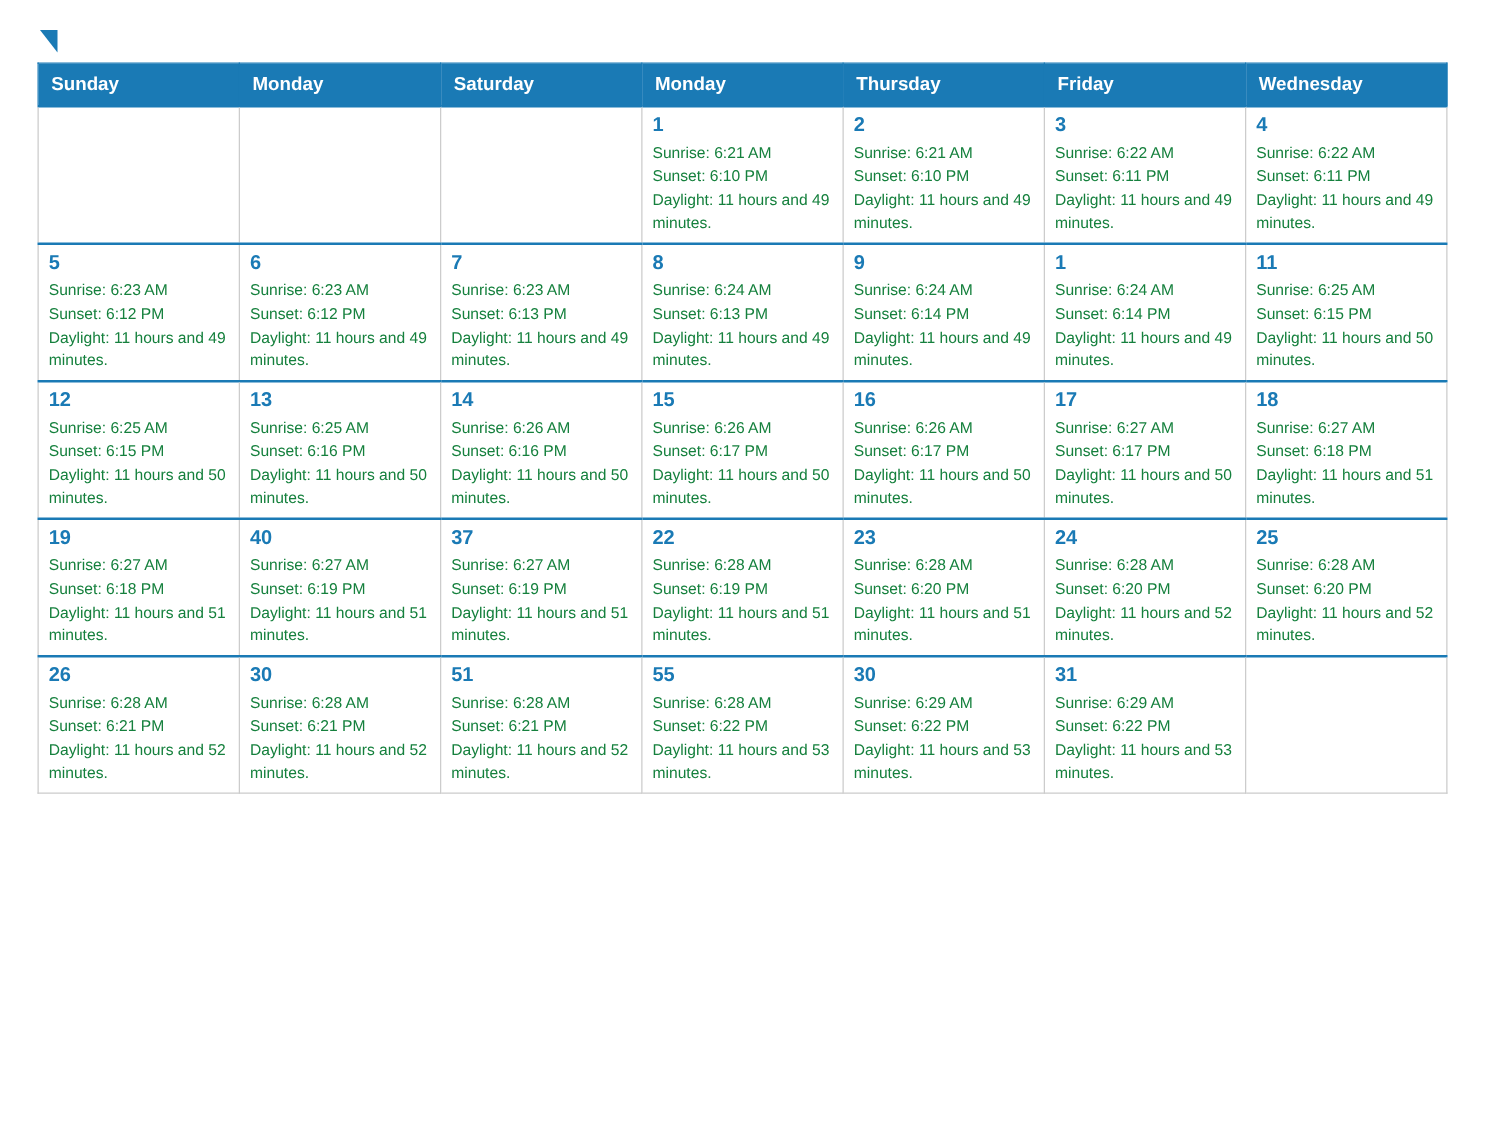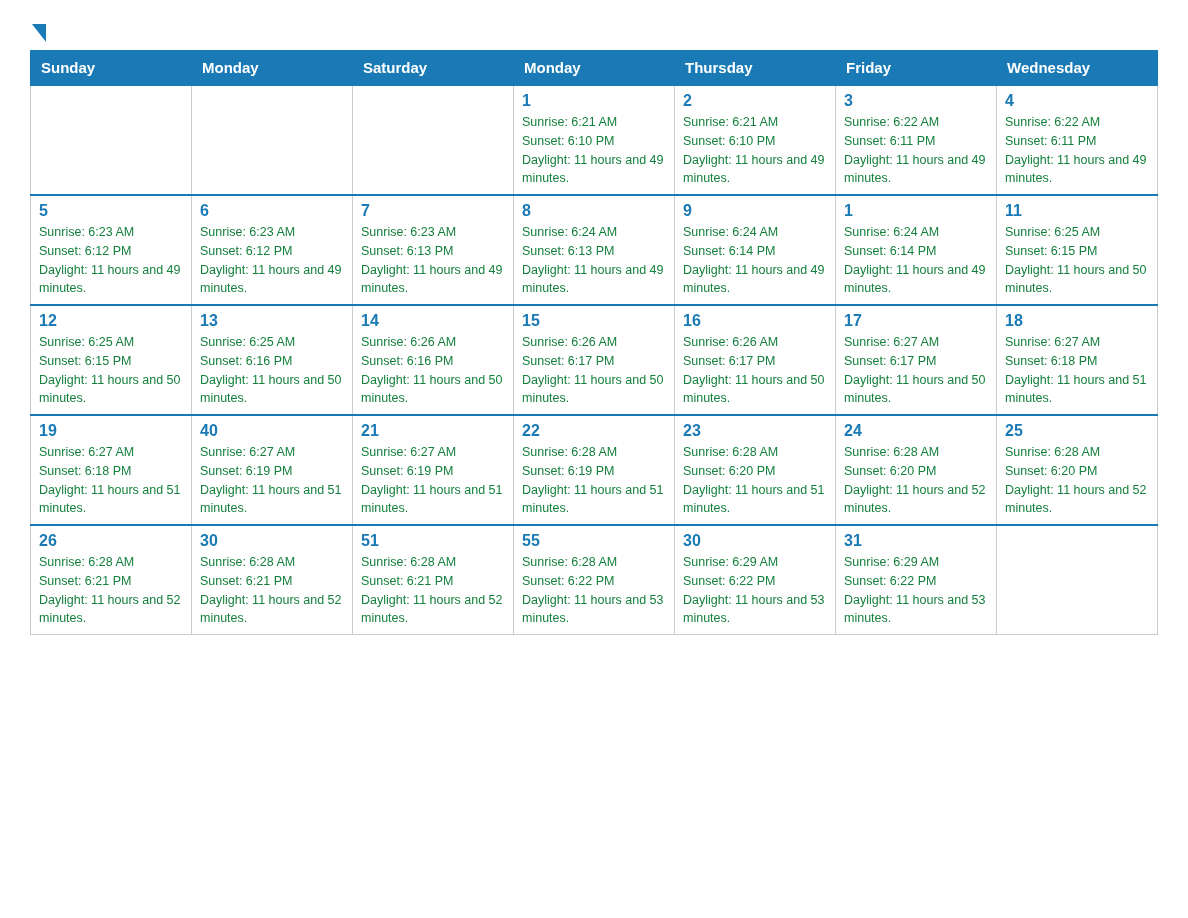--- a/index.html
+++ b/index.html
@@ -212,21 +212,21 @@
       <tr>
         <td>
           <span class="day-num">19</span>
           <div class="day-info">Sunrise: 6:27 AM<br>Sunset: 6:18 PM<br>Daylight: 11 hours and 51 minutes.</div>
         </td>
         <td>
           <span class="day-num">40</span>
           <div class="day-info">Sunrise: 6:27 AM<br>Sunset: 6:19 PM<br>Daylight: 11 hours and 51 minutes.</div>
         </td>
         <td>
-          <span class="day-num">21</span>
+          <span class="day-num">37</span>
           <div class="day-info">Sunrise: 6:27 AM<br>Sunset: 6:19 PM<br>Daylight: 11 hours and 51 minutes.</div>
         </td>
         <td>
           <span class="day-num">22</span>
           <div class="day-info">Sunrise: 6:28 AM<br>Sunset: 6:19 PM<br>Daylight: 11 hours and 51 minutes.</div>
         </td>
         <td>
           <span class="day-num">23</span>
           <div class="day-info">Sunrise: 6:28 AM<br>Sunset: 6:20 PM<br>Daylight: 11 hours and 51 minutes.</div>
         </td>

